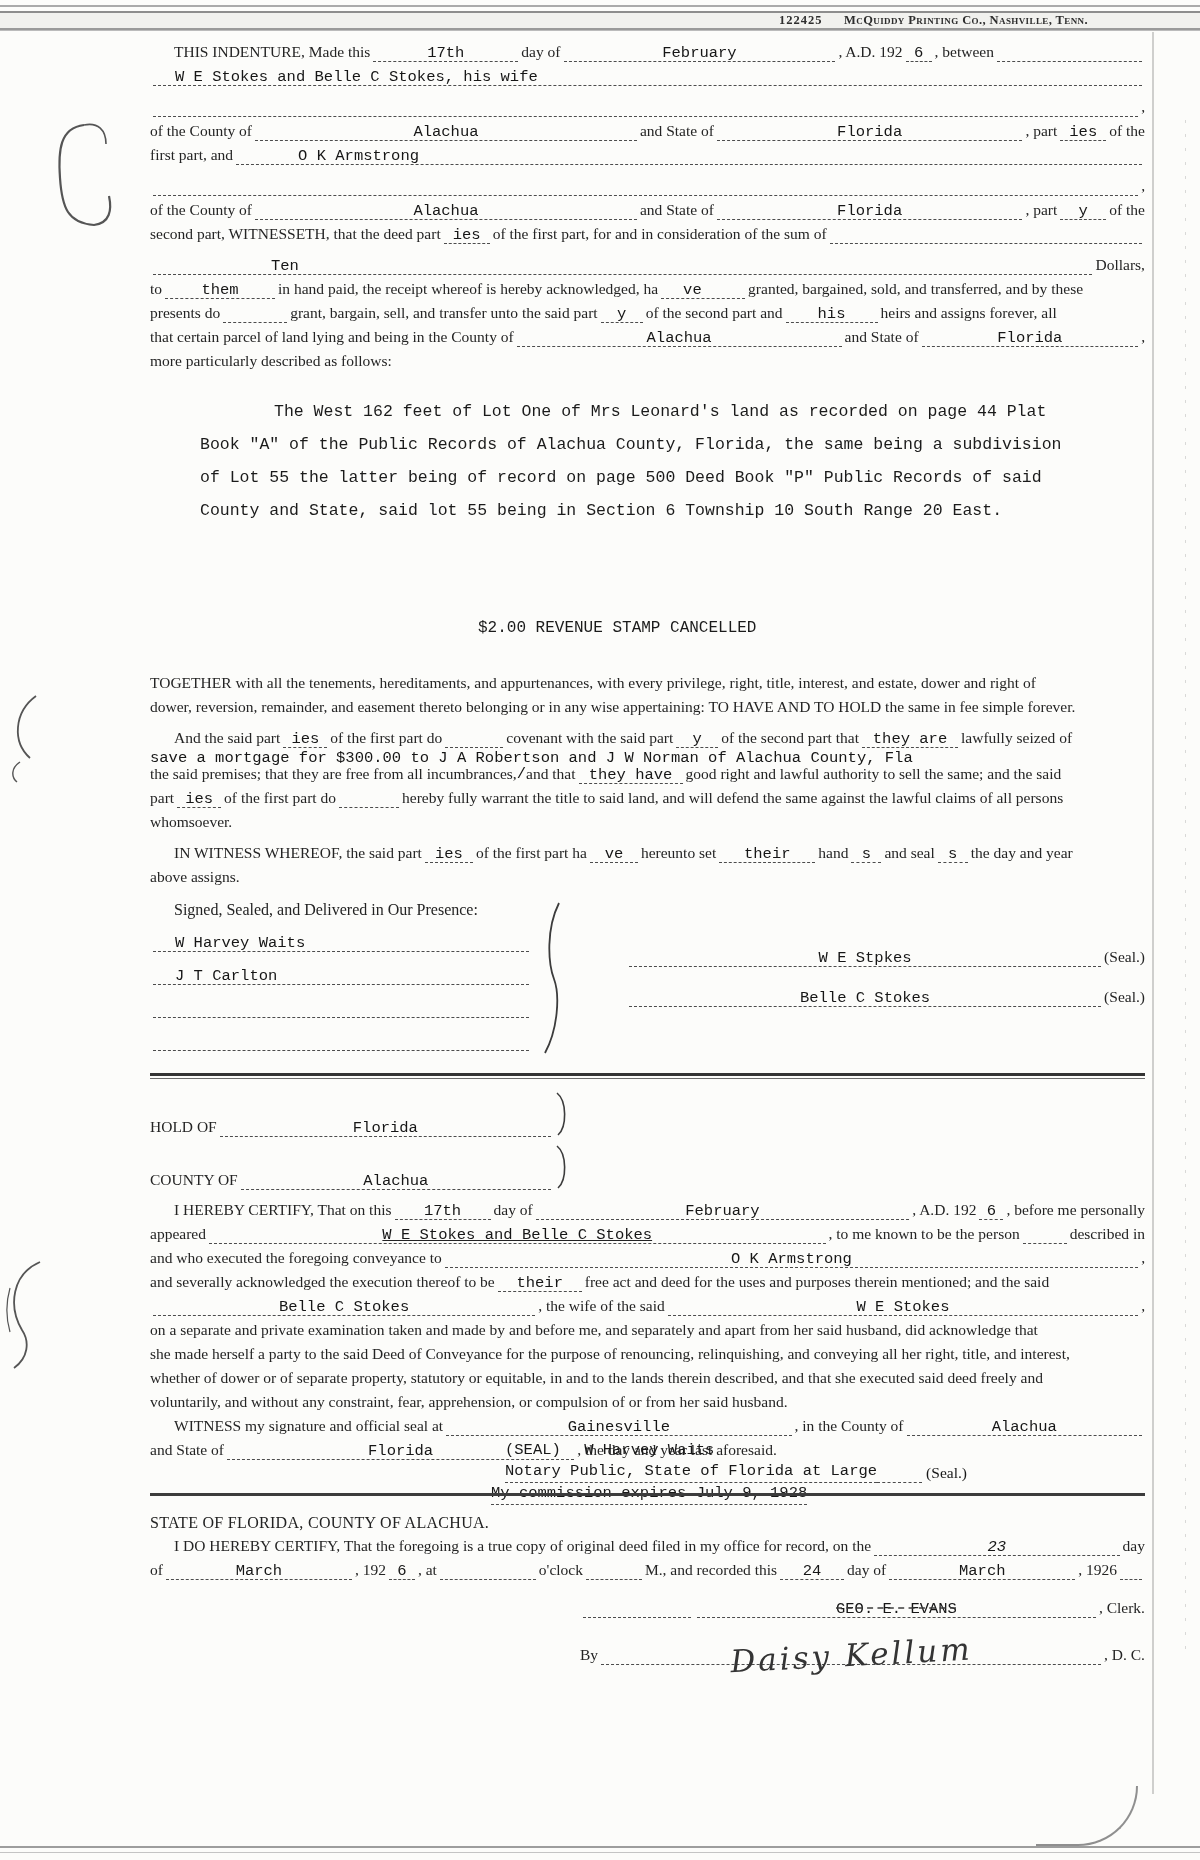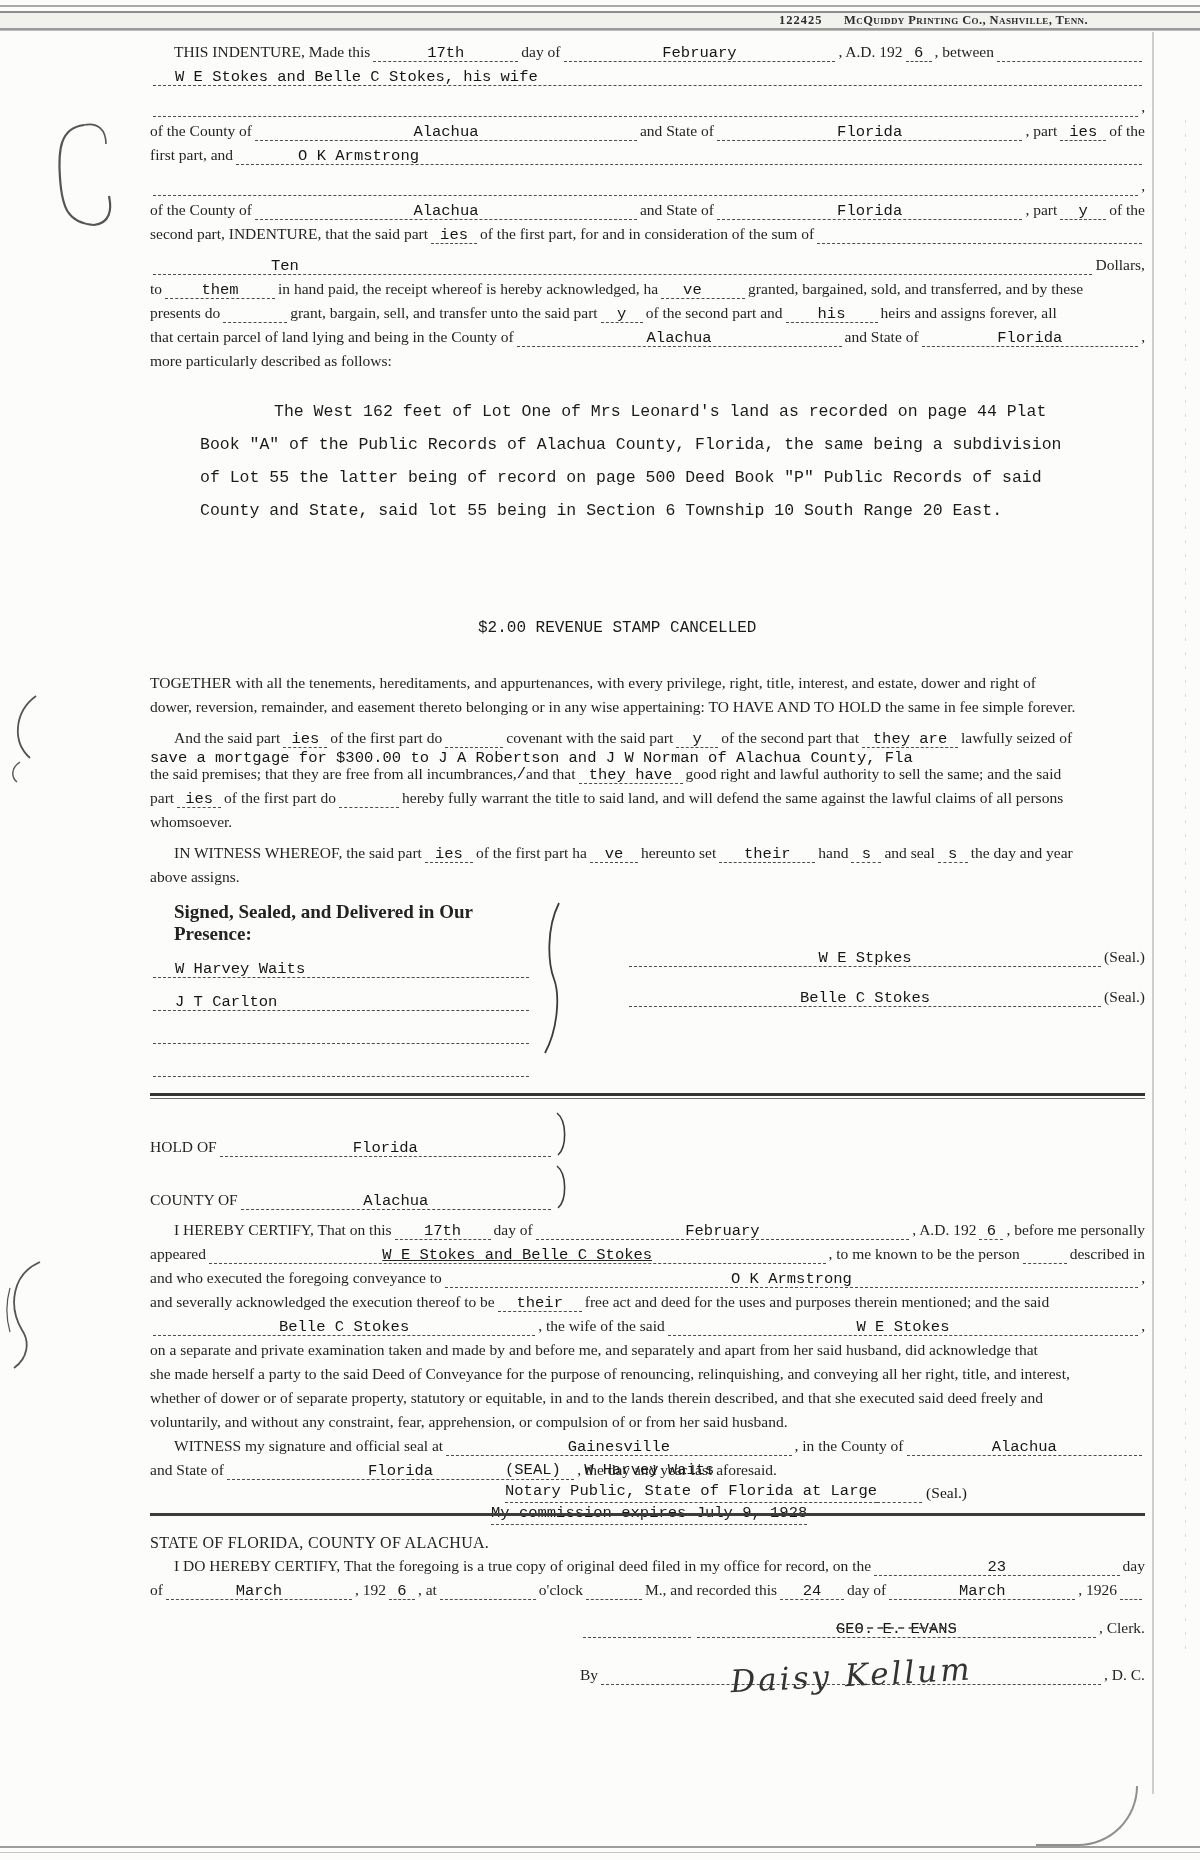--- a/index.html
+++ b/index.html
@@ -38,21 +38,21 @@
   .struck{text-decoration:line-through;text-decoration-style:dashed;text-decoration-color:#3d3d3d;}
   
   .desc{margin:24px 0 0 50px;font-family:"Liberation Mono",monospace;font-size:16.5px;
     line-height:33px;color:#1b1b1b;}
   .desc-line:first-child{padding-left:74px;}
   .stamp{margin:92px 0 0 328px;font-family:"Liberation Mono",monospace;font-size:16px;color:#1b1b1b;}
   .covenants{margin-top:34px;}
   
   .sig-block{display:flex;margin-top:14px;}
   .sig-left{width:382px;}
-  .sig-heading{padding-left:24px;font-size:19px;margin-bottom:10px;font-weight:bold;}
+  .sig-heading{padding-left:24px;font-size:16px;margin-bottom:10px;}
   .sig-left .line{margin-top:11px;}
   .brace-col{width:42px;display:flex;align-items:stretch;justify-content:center;}
   .sig-right{flex:1;padding-left:52px;padding-top:26px;}
   .sig-right .line{margin-top:18px;}
   .rule1{margin:16px 0 12px 0;border-top:3px solid #343434;border-bottom:1px solid #6b6b6b;height:2px;}
   .venue{width:420px;}
   .venue .line{margin-top:7px;}
   .notary{margin-top:8px;}
   
   .seal-block{margin:-20px 0 0 355px;width:462px;font-family:"Liberation Mono",monospace;
@@ -175,21 +175,21 @@
           <span class="blank" style="flex: 2.4 1 0px;">
             <span class="typed">Florida</span>
           </span>
           <span class="print">, part</span>
           <span class="blank" style="flex: 0 0 46px;">
             <span class="typed">y</span>
           </span>
           <span class="print">of the</span>
         </div>
         <div class="line ">
-          <span class="print">second part, INDENTURE, that the said part</span>
+          <span class="print">second part, WITNESSETH, that the deed part</span>
           <span class="blank" style="flex: 0 0 46px;">
             <span class="typed">ies</span>
           </span>
           <span class="print">of the first part, for and in consideration of the sum of</span>
           <span class="blank" style="flex: 1 1 0px;"></span>
         </div>
         <div class="line ">
           <span class="blank a-leftpad2" style="flex: 1 1 0px; margin-top: 8px;">
             <span class="typed">Ten</span>
           </span>
@@ -481,21 +481,21 @@
       </div>
     </div>
 
     <div class="rule2"></div>
 
     <div class="recording-heading">STATE OF FLORIDA, COUNTY OF ALACHUA.</div>
 
     <section>
         <div class="line indent">
           <span class="print">I DO HEREBY CERTIFY, That the foregoing is a true copy of original deed filed in my office for record, on the</span>
-          <span class="blank" style="flex: 1 1 0px;">
+          <span class="blank" style="flex: 1 1 0px; font-style: italic;">
             <span class="typed">23</span>
           </span>
           <span class="print">day</span>
         </div>
         <div class="line ">
           <span class="print">of</span>
           <span class="blank" style="flex: 1.6 1 0px;">
             <span class="typed">March</span>
           </span>
           <span class="print">, 192</span>

